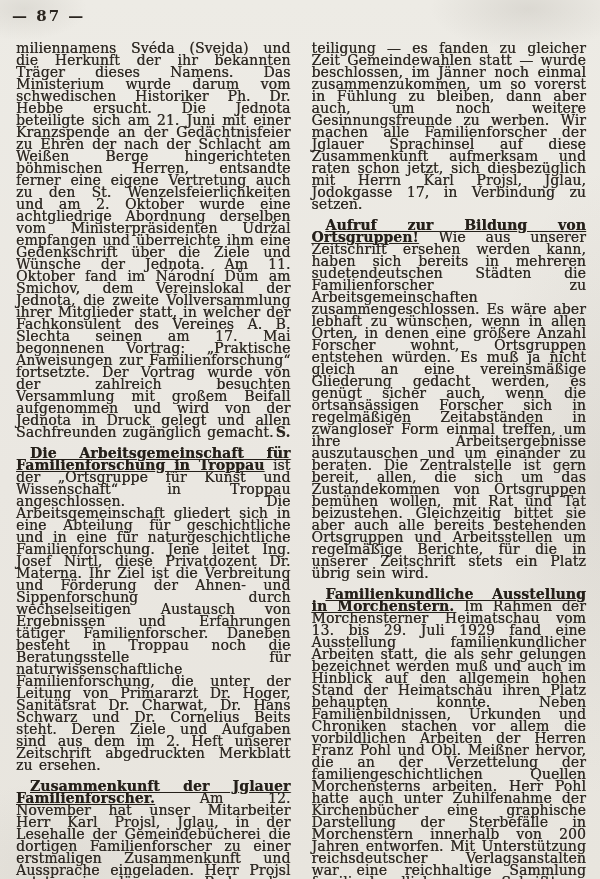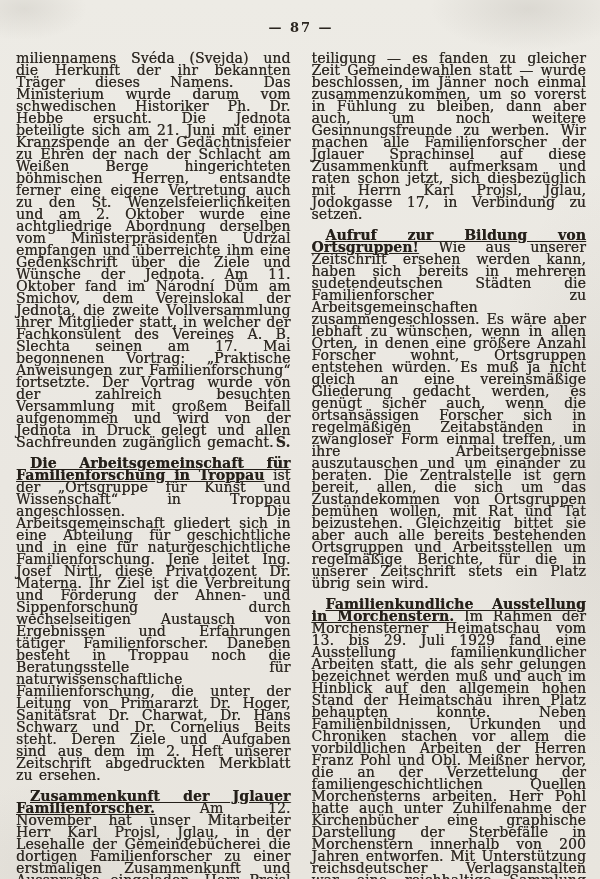--- a/index.html
+++ b/index.html
@@ -14,25 +14,24 @@
       radial-gradient(ellipse 140px 60px at 88% 1%, rgba(110,104,94,0.14), transparent 70%),
       radial-gradient(ellipse 90px 45px at 4% 1%, rgba(110,104,94,0.12), transparent 70%),
       radial-gradient(ellipse 160px 420px at 101% 55%, rgba(120,114,104,0.10), transparent 75%),
       radial-gradient(ellipse 200px 120px at 10% 99%, rgba(120,114,104,0.08), transparent 75%),
       linear-gradient(180deg, #edebe5 0%, #eae7e1 55%, #e8e5de 100%);
     overflow: hidden;
     font-family: "DejaVu Serif", serif;
     color: #2d2822;
   }
   .page-number {
-    text-align: center;
-    font-size: 13px;
+    font-size: 15px;
     font-weight: bold;
     letter-spacing: 2px;
-    margin: 15px 0 13px 0;
+    margin: 2px 0 13px 0;
     color: #2a251f;
   }
   .columns {
     display: flex;
     gap: 13px;
   }
   .column { width: 286px; }
   .para {
     margin: 4px;
     position: relative;

